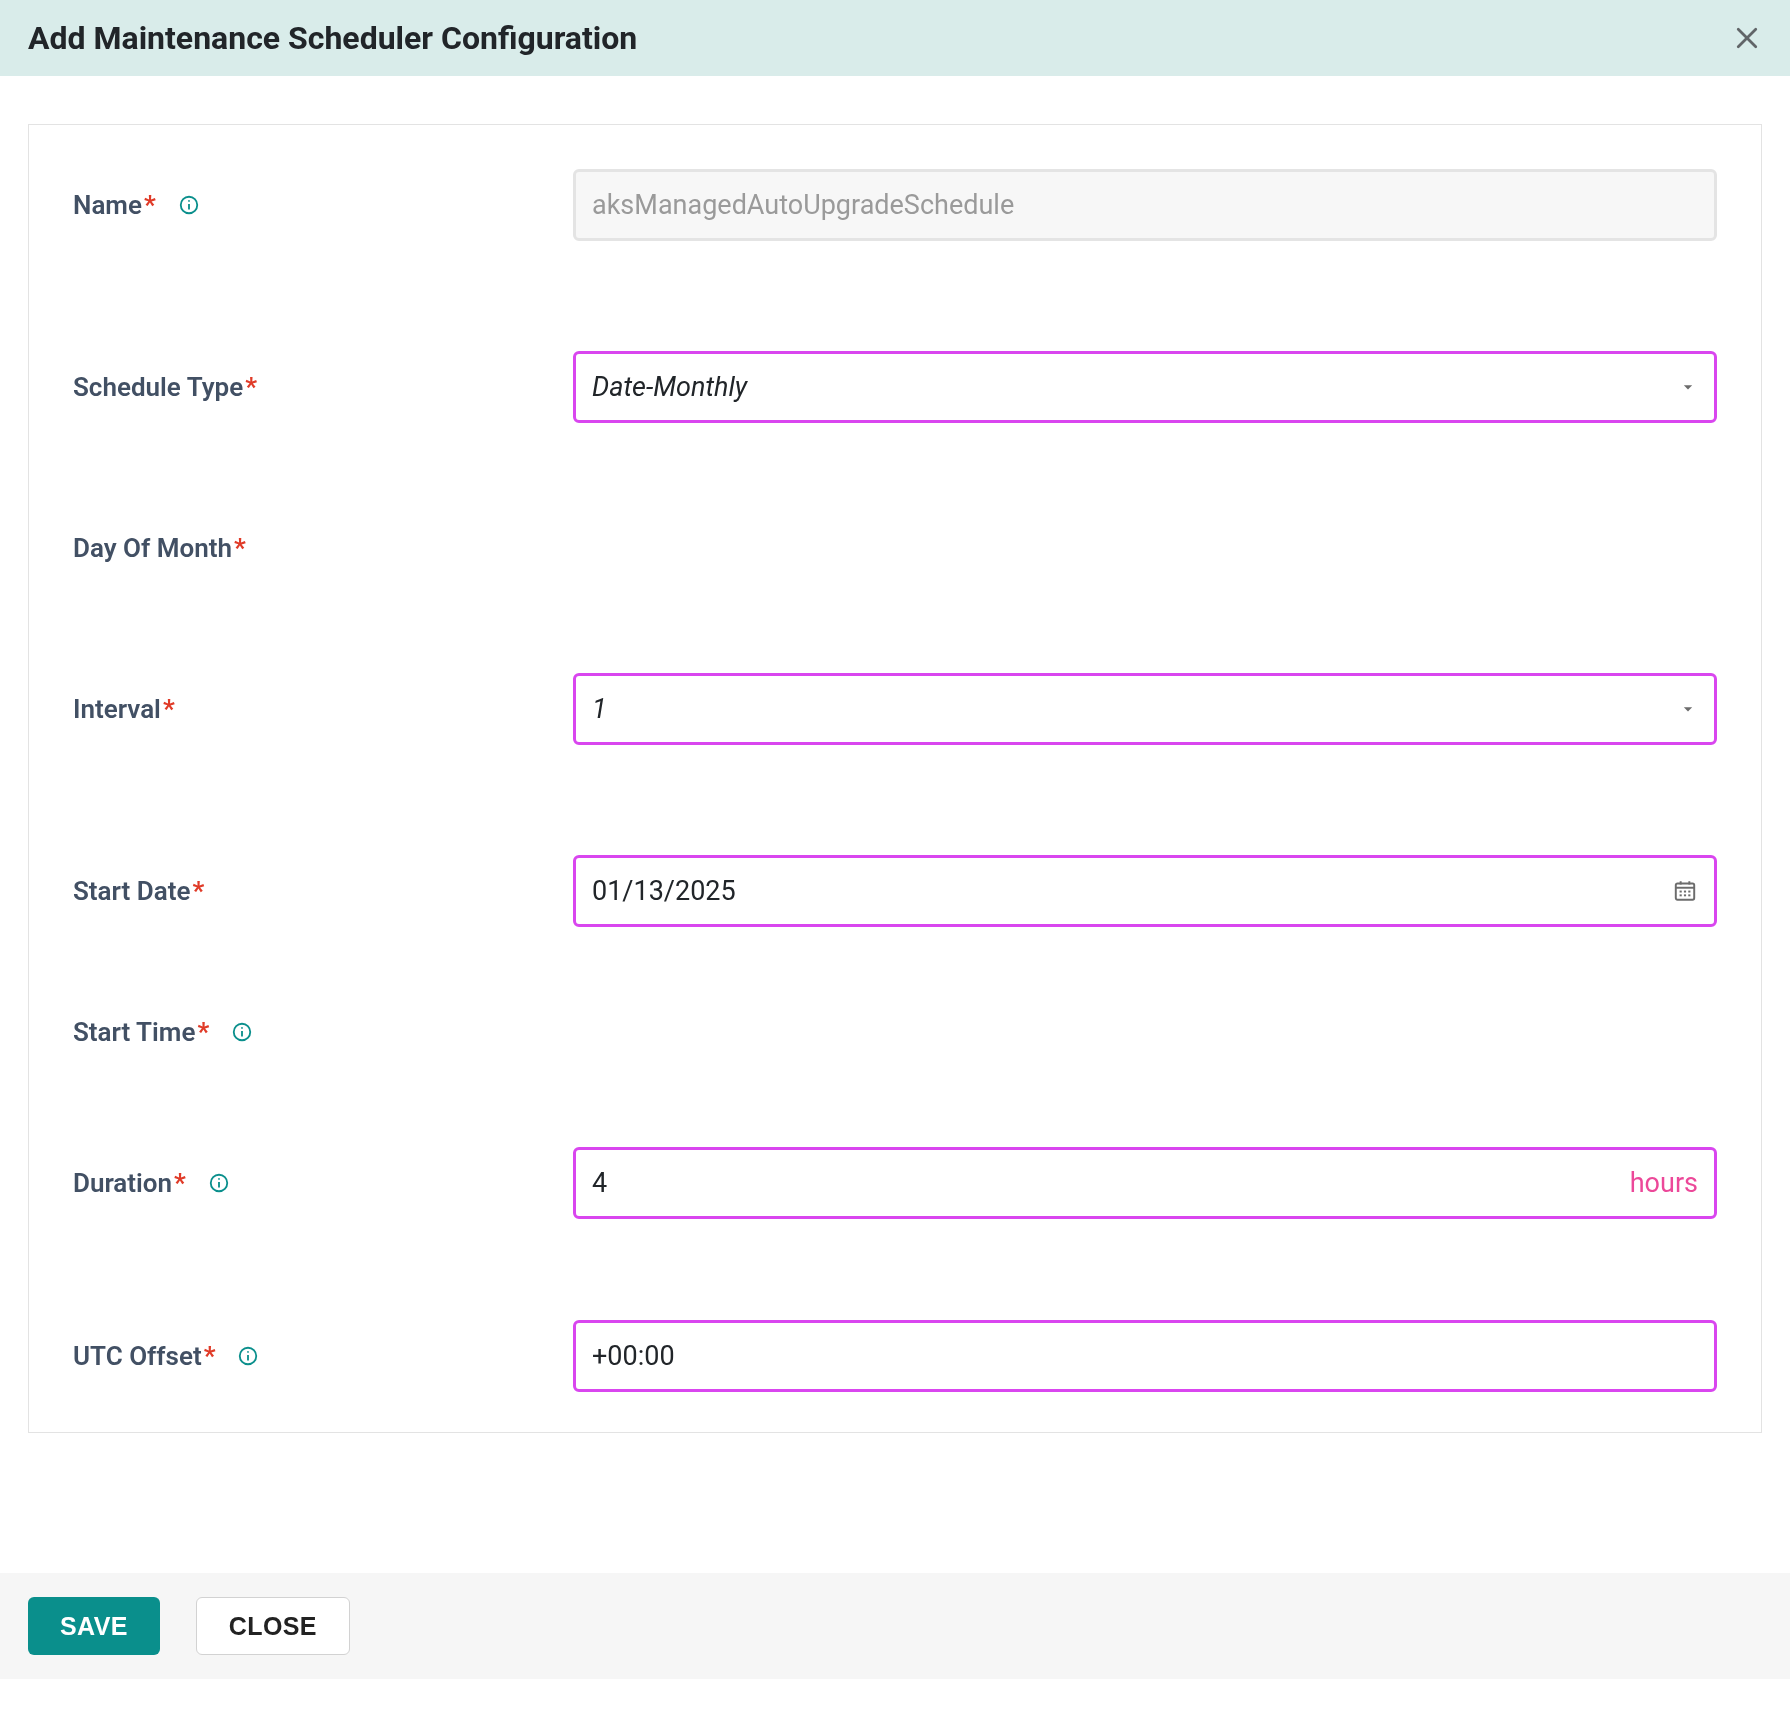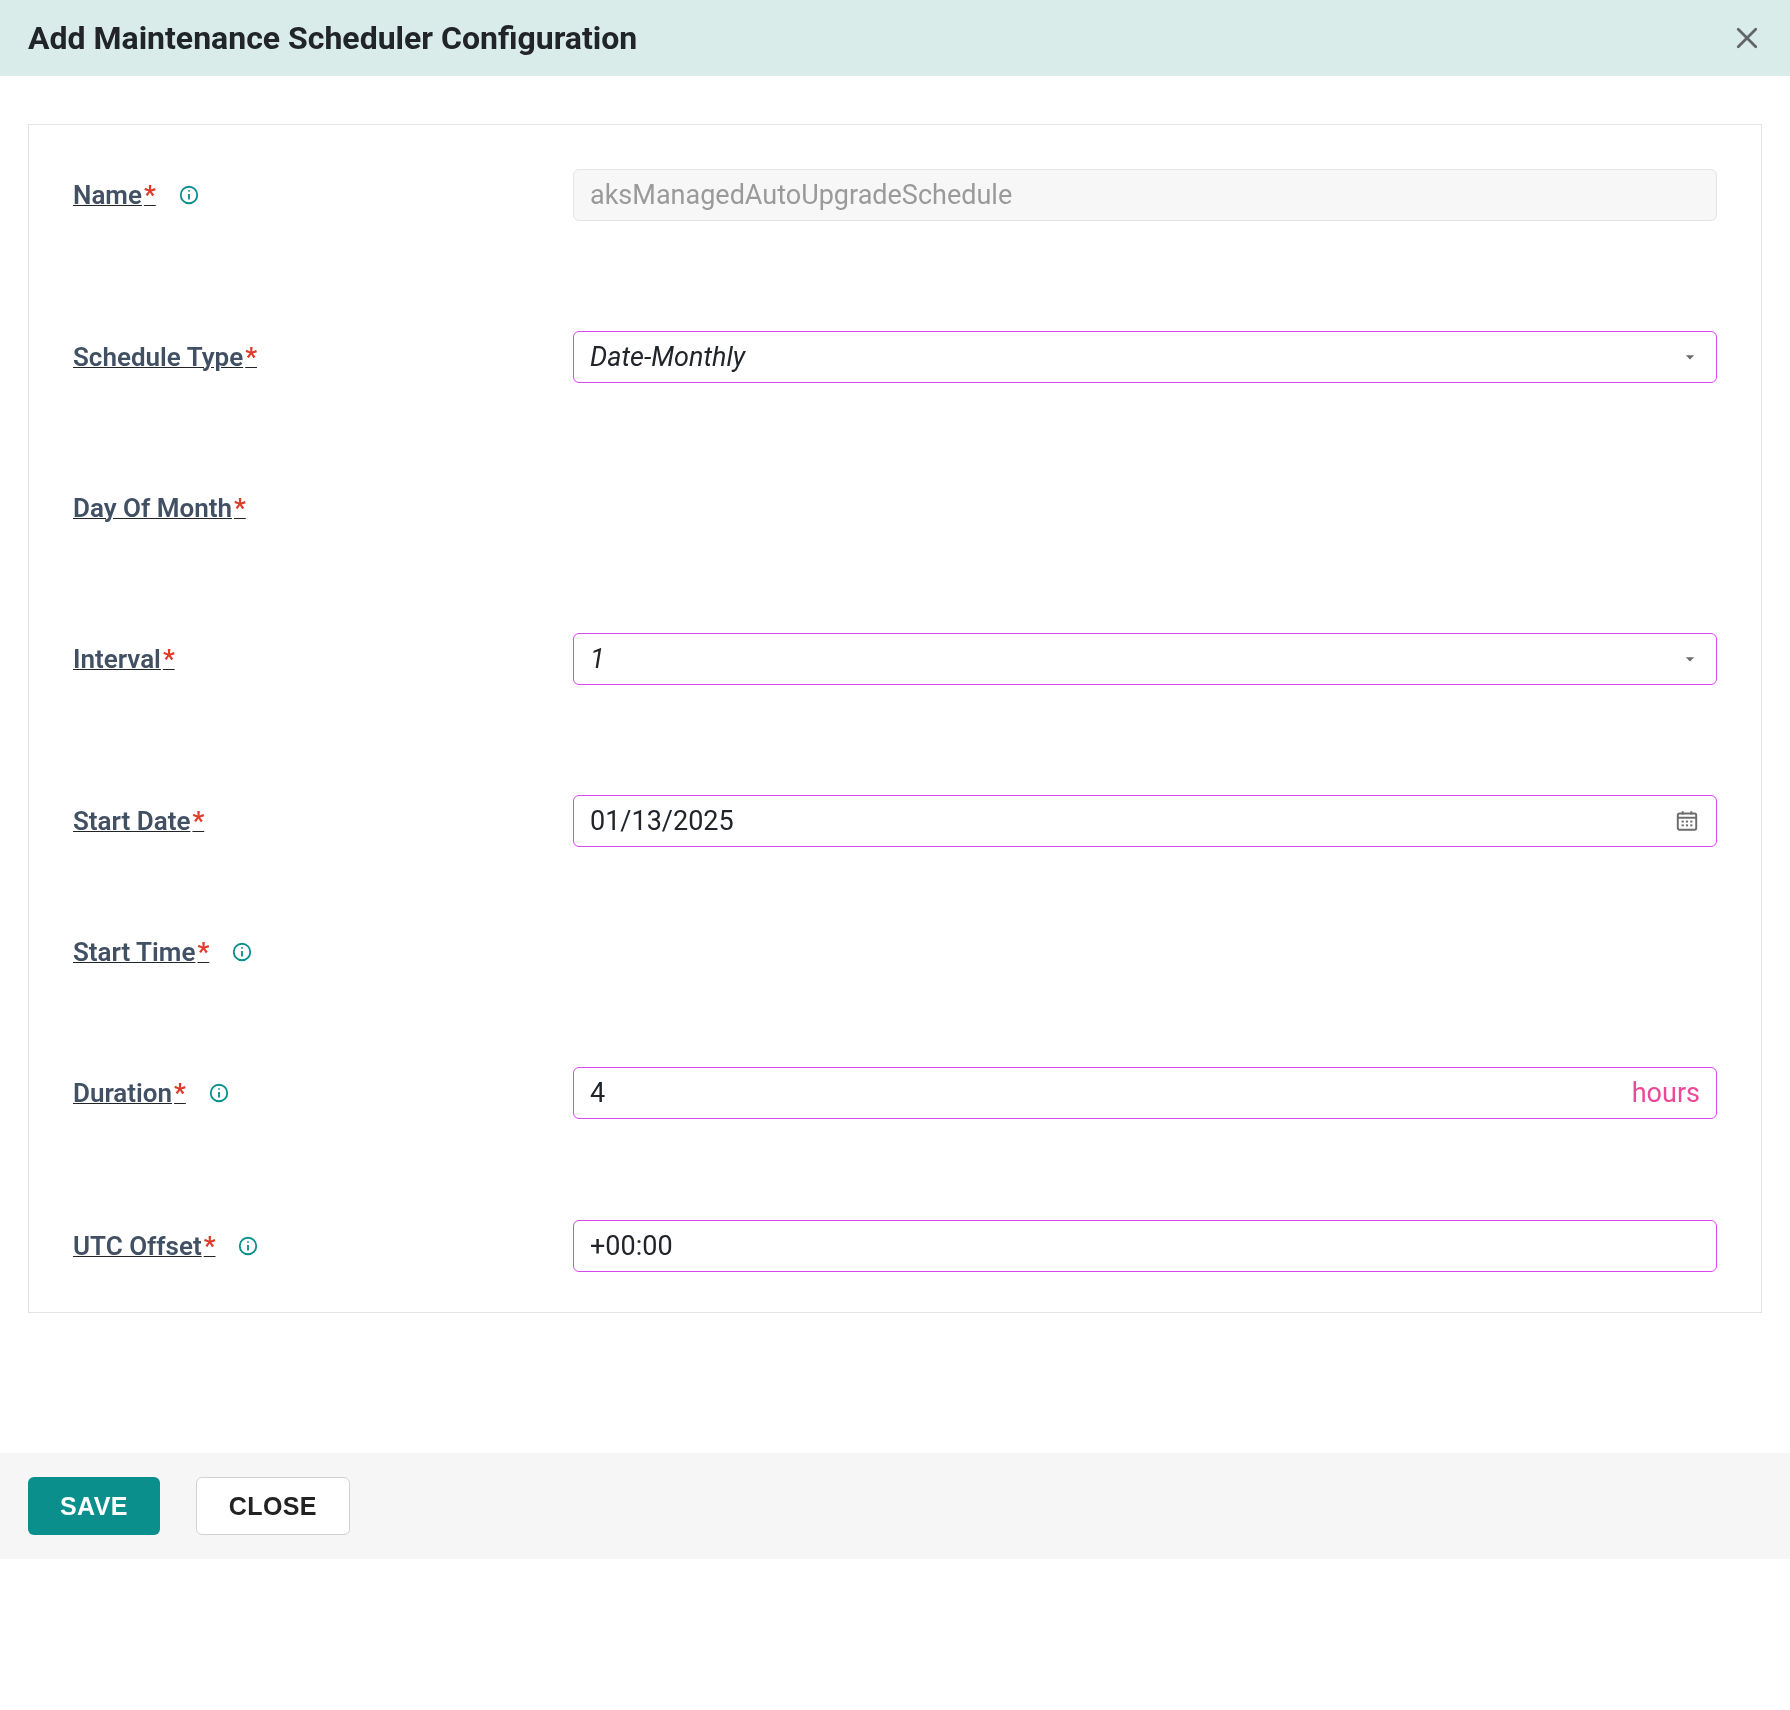--- a/index.html
+++ b/index.html
@@ -46,21 +46,20 @@
       align-items: center;
       margin-bottom: 110px;
     }
     .row:last-child { margin-bottom: 12px; }
     .label-col {
       width: 500px;
       flex: 0 0 500px;
       display: flex;
       align-items: center;
       gap: 22px;
-      text-decoration: underline;
     }
     .label-text {
       font-size: 26px;
       font-weight: 600;
       color: #425064;
       display: inline;
     }
     .required {
       color: #e03b28;
       font-size: 26px;
@@ -74,22 +73,22 @@
     }
     .info-icon svg { display: block; }
 
     .field-col {
       flex: 1 1 auto;
       align-self: flex-start;
     }
 
     .input, .select {
       width: 100%;
-      height: 52px;
-      border: 1px solid #d946ef;
+      height: 72px;
+      border: 3px solid #d946ef;
       border-radius: 6px;
       font-size: 27px;
       color: #212529;
       background: #fff;
       display: flex;
       align-items: center;
       padding: 0 16px;
       position: relative;
     }
     .input.disabled {

